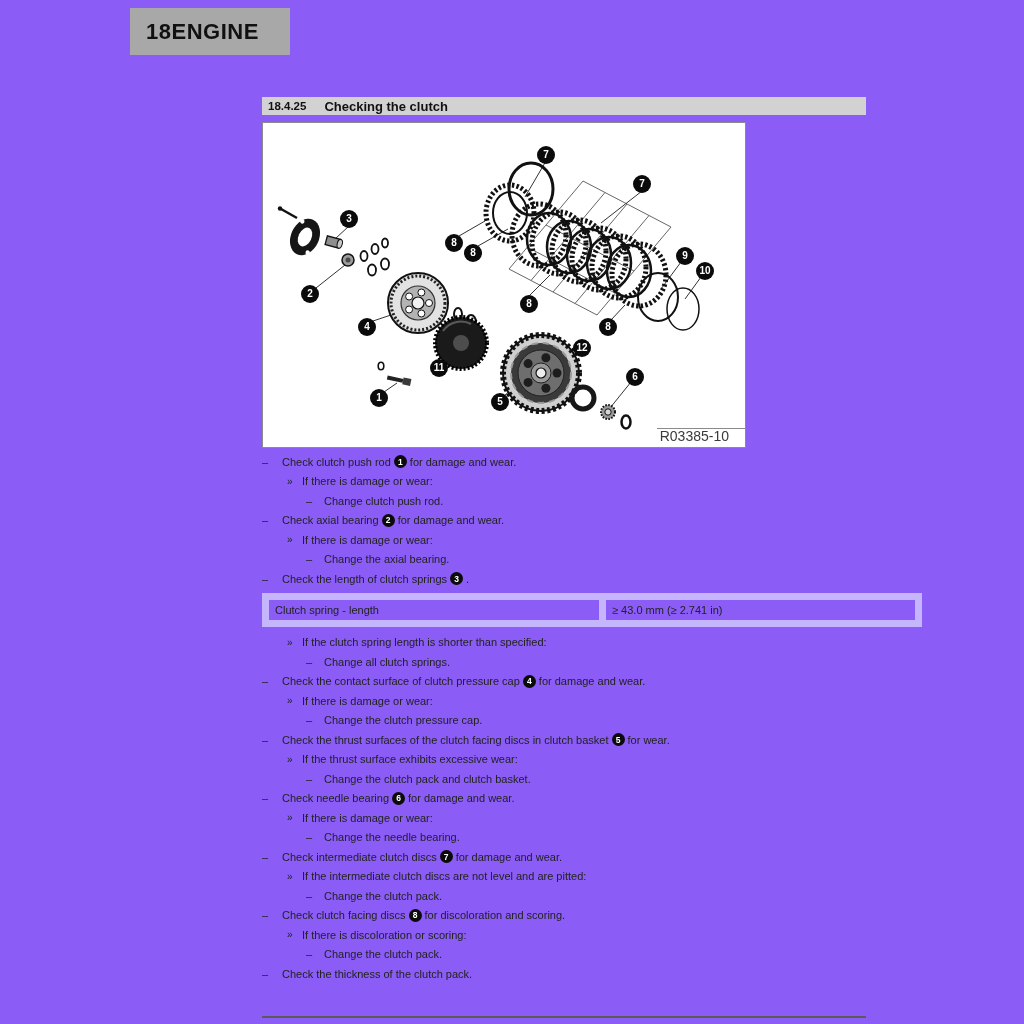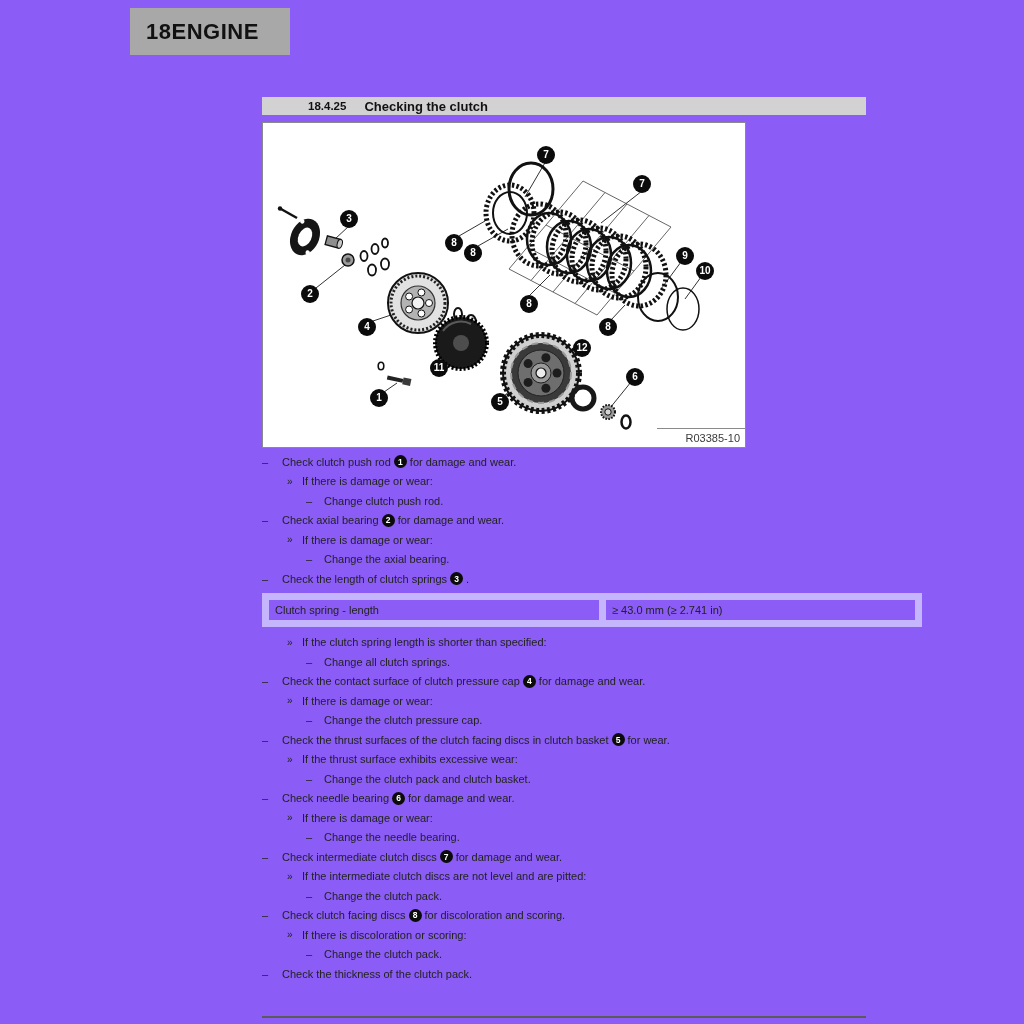--- a/index.html
+++ b/index.html
@@ -6,30 +6,30 @@
   .page{position:relative;width:1024px;height:1024px;background:#8b5cf6;overflow:hidden;
         font-family:"Liberation Sans", sans-serif;color:#1c1c1c;}
   
   .chapter-box{position:absolute;left:130px;top:8px;width:160px;height:47px;background:#a8a8a8;
                display:flex;align-items:center;padding-left:16px;box-sizing:border-box;}
   .chapter-box .num{font-size:22px;font-weight:bold;color:#111;letter-spacing:0.5px;}
   .chapter-box .ttl{font-size:22px;font-weight:bold;color:#111;letter-spacing:0.5px;}
   
   .section-bar{position:absolute;left:262px;top:97px;width:604px;height:18px;background:#d2d2d2;
                display:flex;align-items:center;box-sizing:border-box;padding-left:6px;}
-  .section-bar .sn{font-size:11.5px;font-weight:bold;color:#111;margin-left:40px;}
+  .section-bar .sn{font-size:11.5px;font-weight:bold;color:#111;}
   .section-bar .st{font-size:13px;font-weight:bold;color:#111;margin-left:18px;}
   
   .figure-box{position:absolute;left:262px;top:122px;width:484px;height:326px;border:1px solid #8a8a8a;
               background:#fff;box-sizing:border-box;}
   .figure-box svg{position:absolute;left:0;top:0;}
   .callout{position:absolute;width:18px;height:18px;border-radius:50%;background:#0b0b0b;color:#fff;
            display:flex;align-items:center;justify-content:center;font-size:10px;font-weight:bold;
            line-height:1;z-index:3;}
-  .fig-ref{position:absolute;right:5px;bottom:3px;font-size:11px;color:#3a3a3a;}
+  .fig-ref{position:absolute;right:16px;bottom:3px;font-size:14px;color:#3a3a3a;}
   .fig-ref-line{position:absolute;right:0;bottom:18px;width:88px;height:1px;background:#8a8a8a;}
   
   .instructions{position:absolute;left:262px;top:452px;width:604px;}
   .line{display:flex;align-items:center;height:19.5px;font-size:11px;color:#222;}
   .line .mk{flex:none;color:#222;}
   .lvl1 .mk{width:20px;}
   .lvl2{padding-left:25px;}
   .lvl2 .mk{width:15px;font-size:10px;}
   .lvl3{padding-left:44px;}
   .lvl3 .mk{width:18px;}

